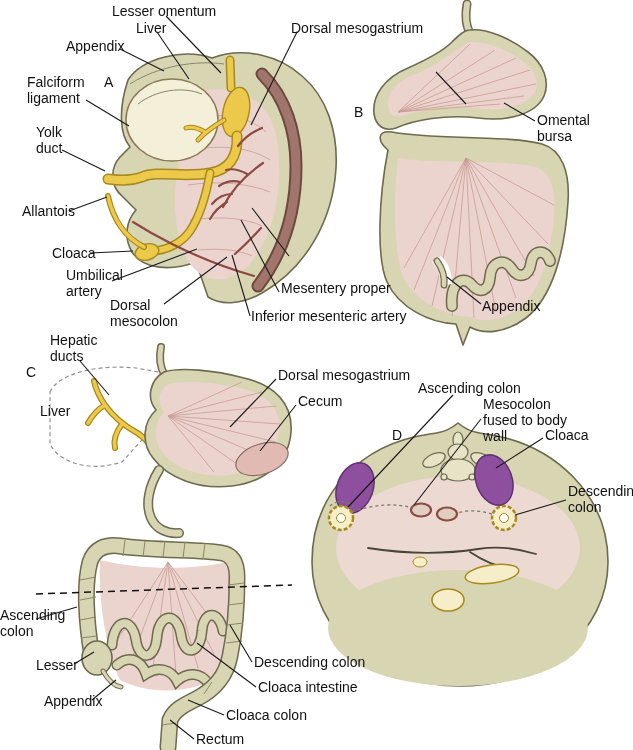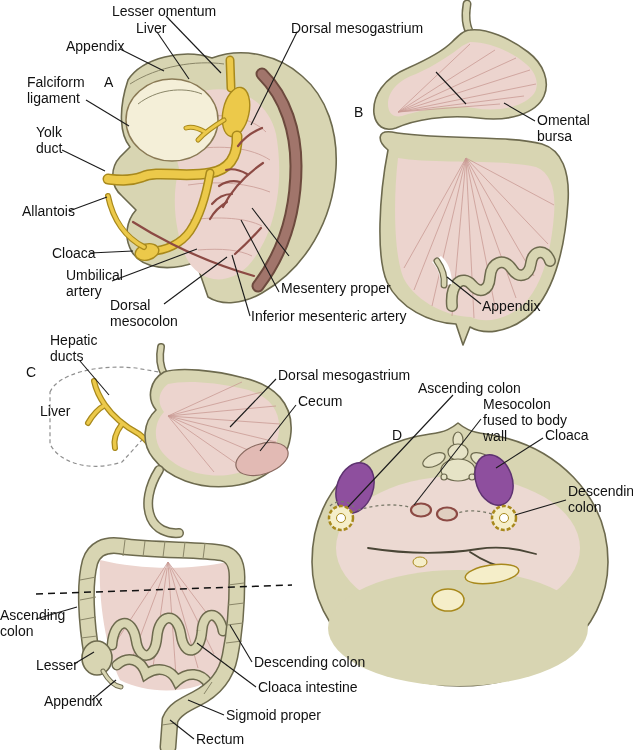--- a/index.html
+++ b/index.html
@@ -253,21 +253,21 @@
 
   <div class="lbl" style="left:50px;top:332px;width:52px">Hepatic ducts</div>
   <div class="lbl" style="left:40px;top:403px">Liver</div>
   <div class="lbl" style="left:278px;top:367px">Dorsal mesogastrium</div>
   <div class="lbl" style="left:298px;top:393px">Cecum</div>
   <div class="lbl" style="left:0px;top:607px;width:64px">Ascending colon</div>
   <div class="lbl" style="left:36px;top:657px">Lesser</div>
   <div class="lbl" style="left:44px;top:693px">Appendix</div>
   <div class="lbl" style="left:254px;top:654px">Descending colon</div>
   <div class="lbl" style="left:258px;top:679px">Cloaca intestine</div>
-  <div class="lbl" style="left:226px;top:707px">Sigmoid proper</div>
+  <div class="lbl" style="left:226px;top:707px">Cloaca colon</div>
   <div class="lbl" style="left:196px;top:731px">Rectum</div>
   <div class="panel-letter" style="left:26px;top:364px">C</div>
 
   <div class="lbl" style="left:418px;top:380px">Ascending colon</div>
   <div class="lbl" style="left:483px;top:396px;width:102px">Mesocolon fused to body wall</div>
   <div class="lbl" style="left:545px;top:427px">Cloaca</div>
   <div class="lbl" style="left:568px;top:483px;width:66px">Descending colon</div>
   <div class="panel-letter" style="left:392px;top:427px">D</div>
 
 </div>

